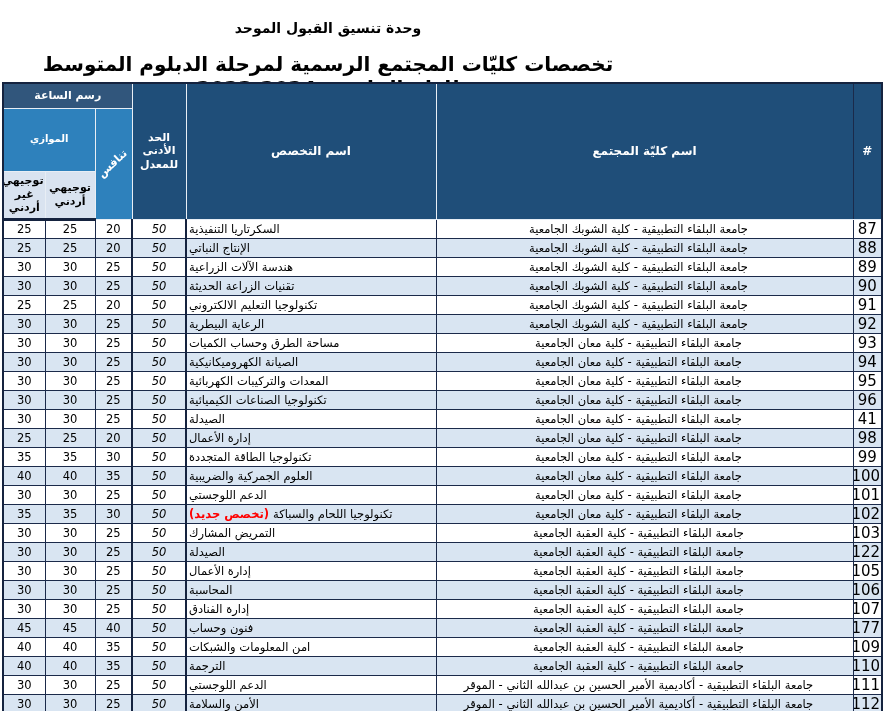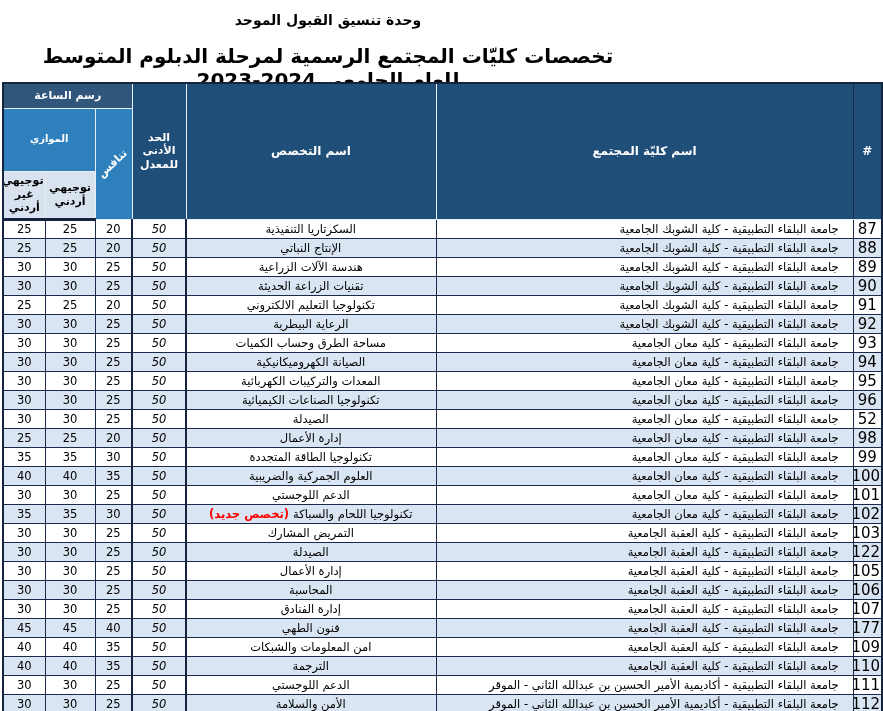--- a/index.html
+++ b/index.html
@@ -1,19 +1,19 @@
 <!DOCTYPE html>
 <html lang="ar" dir="rtl" style="--navy: #1F4E79; --slate: #31567C; --blue: #2E81BC; --lightcell: #D9E3F0; --stripe: #D9E5F2; --red: #FF0000;"><head>
 <meta charset="utf-8">
 <style>
   html,body{margin:0;padding:0;background:#fff;}
   body{width:883px;height:711px;position:relative;overflow:hidden;
        font-family:"DejaVu Sans", sans-serif;color:#000;}
   .titles{position:absolute;top:12px;left:0;width:656px;text-align:center;direction:rtl;}
-  .title1{font-size:14px;font-weight:bold;margin:0 0 7px 0;}
+  .title1{font-size:14px;font-weight:bold;margin:8px 0 7px 0;}
   .title2{font-size:20px;font-weight:bold;margin:16px;}
   table{position:absolute;top:82px;left:2px;border-collapse:collapse;direction:rtl;
         table-layout:fixed;width:879px;}
   th,td{box-sizing:border-box;overflow:hidden;white-space:nowrap;}
   thead th{background:var(--navy);color:#fff;font-weight:bold;font-size:11px;
            border:1px solid #e8eef5;text-align:center;vertical-align:middle;
            white-space:normal;line-height:1.25;}
   th.h-hourfee{background:var(--slate);height:25px;font-size:11px;}
   th.h-parallel,th.h-tanafus{background:var(--blue);}
   th.h-parallel{height:63px;font-size:10px;}
@@ -21,22 +21,22 @@
   th.h-num{font-size:12px;border-left-color:#1b2a4a;}
   th.h-college,th.h-spec{font-size:12px;}
   th.h-min{font-size:11px;padding:0 4px;margin-top:36px;}
   th.h-tanafus span{display:inline-block;transform:rotate(-43deg);font-size:11px;}
   thead tr:last-child th{border-bottom:3px solid #15233f;}
   thead th{border-top-color:#15233f;}
   tbody tr{height:18.8px;}
   tbody tr:nth-child(even) td{background:var(--stripe);}
   tbody td{border:1px solid #1b2a4a;font-size:11.5px;padding:0 2px;vertical-align:middle;}
   td.c-num{text-align:center;font-size:15px;}
-  td.c-college{text-align:right;padding-inline-start:14px;}
-  td.c-spec{text-align:center;padding-inline-start:3px;border-inline-end:2px solid #15233f;}
+  td.c-college{text-align:center;padding-inline-start:14px;}
+  td.c-spec{text-align:left;padding-inline-start:3px;border-inline-end:2px solid #15233f;}
   td.c-min{text-align:center;border-inline-end:2px solid #15233f;font-style:italic;}
   td.c-tanafus,td.c-jo,td.c-nonjo{text-align:center;}
   table{border:2px solid #15233f;}
   .new-note{color:var(--red);font-weight:bold;}
 </style>
 </head>
 <body>
 
 <div class="titles">
   <p class="title1">وحدة تنسيق القبول الموحد</p>
@@ -155,21 +155,21 @@
       <tr>
         <td class="c-num">96</td>
         <td class="c-college">جامعة البلقاء التطبيقية - كلية معان الجامعية</td>
         <td class="c-spec">تكنولوجيا الصناعات الكيميائية</td>
         <td class="c-min">50</td>
         <td class="c-tanafus">25</td>
         <td class="c-jo">30</td>
         <td class="c-nonjo">30</td>
       </tr>
       <tr>
-        <td class="c-num">52</td>
+        <td class="c-num">41</td>
         <td class="c-college">جامعة البلقاء التطبيقية - كلية معان الجامعية</td>
         <td class="c-spec">الصيدلة</td>
         <td class="c-min">50</td>
         <td class="c-tanafus">25</td>
         <td class="c-jo">30</td>
         <td class="c-nonjo">30</td>
       </tr>
       <tr>
         <td class="c-num">98</td>
         <td class="c-college">جامعة البلقاء التطبيقية - كلية معان الجامعية</td>
@@ -256,21 +256,21 @@
         <td class="c-college">جامعة البلقاء التطبيقية - كلية العقبة الجامعية</td>
         <td class="c-spec">إدارة الفنادق</td>
         <td class="c-min">50</td>
         <td class="c-tanafus">25</td>
         <td class="c-jo">30</td>
         <td class="c-nonjo">30</td>
       </tr>
       <tr>
         <td class="c-num">177</td>
         <td class="c-college">جامعة البلقاء التطبيقية - كلية العقبة الجامعية</td>
-        <td class="c-spec">فنون الطهي</td>
+        <td class="c-spec">فنون وحساب</td>
         <td class="c-min">50</td>
         <td class="c-tanafus">40</td>
         <td class="c-jo">45</td>
         <td class="c-nonjo">45</td>
       </tr>
       <tr>
         <td class="c-num">109</td>
         <td class="c-college">جامعة البلقاء التطبيقية - كلية العقبة الجامعية</td>
         <td class="c-spec">امن المعلومات والشبكات</td>
         <td class="c-min">50</td>

